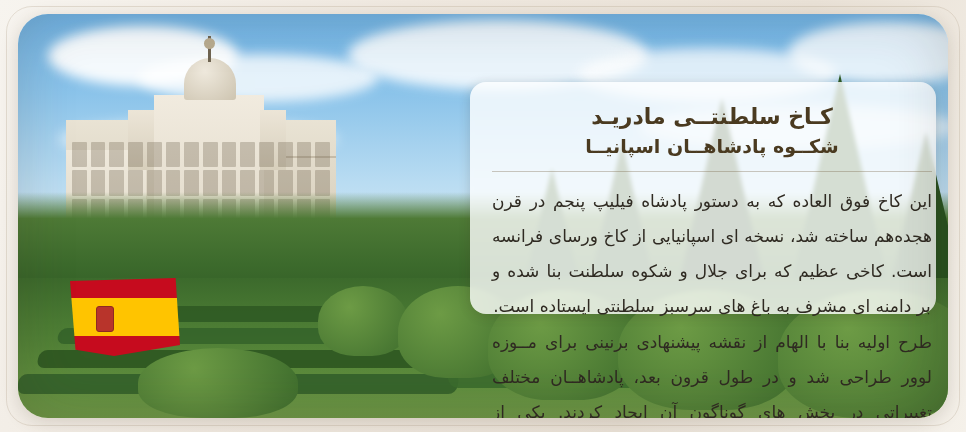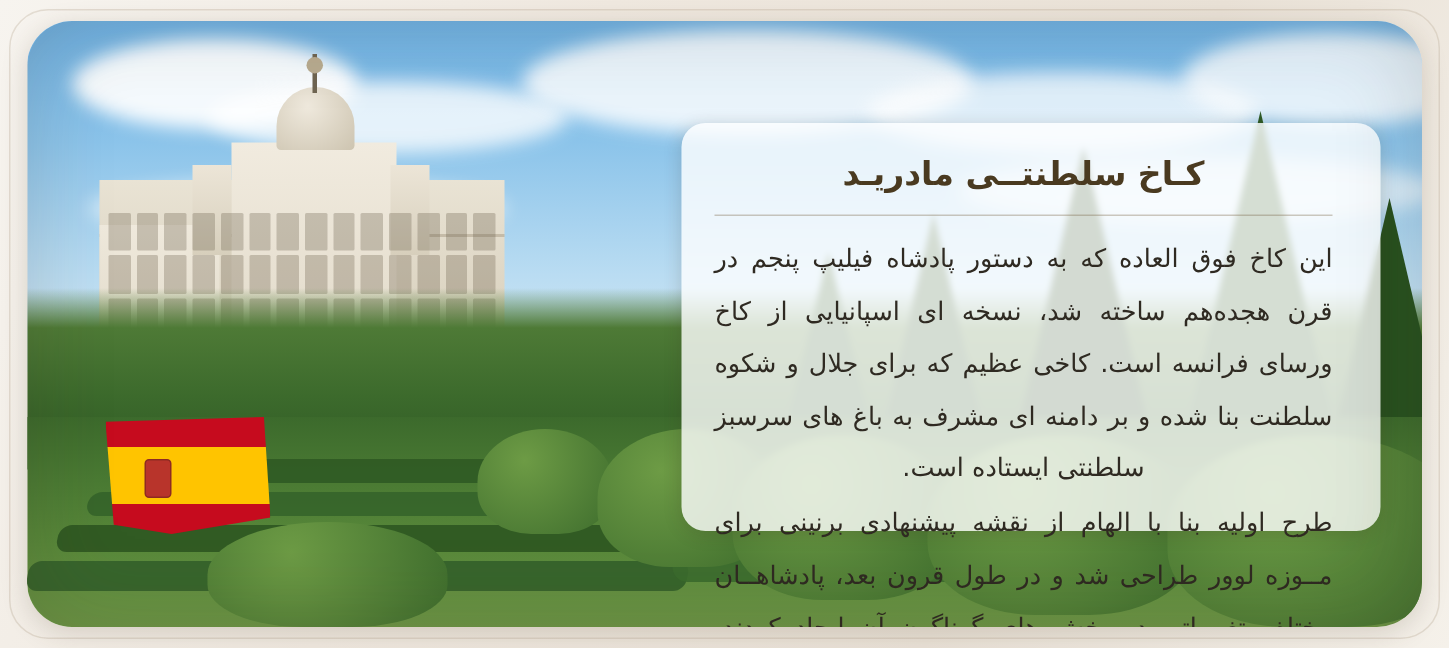--- a/index.html
+++ b/index.html
@@ -185,28 +185,28 @@
   .b1 { left: 300px; bottom: 62px; width: 90px;  height: 70px; }
   .b2 { left: 380px; bottom: 40px; width: 120px; height: 92px; }
   .b3 { left: 470px; bottom: 18px; width: 150px; height: 110px; }
   .b4 { left: 600px; bottom: 8px;  width: 180px; height: 120px; }
   .b5 { left: 760px; bottom: 0px;  width: 200px; height: 128px; }
   .b6 { left: 120px; bottom: 0px;  width: 160px; height: 70px; }
 
   
   .panel {
     position: absolute;
-    right: 28px;
+    right: 12px;
     top: 68px;
     width: 466px;
-    height: 272px;
+    height: 232px;
     background: rgba(255,255,255,0.80);
     border-radius: 16px;
     box-shadow: 0 2px 12px rgba(60,45,25,0.18);
-    padding: 16px 32px 14px 22px;
+    padding: 16px 4px 14px 22px;
     box-sizing: border-box;
     backdrop-filter: blur(2px);
   }
   .panel .title {
     text-align: center;
     color: #4a3a20;
     font-size: 22px;
     font-weight: bold;
     letter-spacing: 1px;
     margin: 6px 0 2px 0;
@@ -387,20 +387,21 @@
     <div class="flag">
       <div class="red-top"></div>
       <div class="yellow"></div>
       <div class="red-bot"></div>
       <div class="crest"></div>
     </div>
 
 
     <div class="panel">
       <div class="title">کـاخ سلطنتــی مادریـد</div>
+      <div class="subtitle">شکــوه پادشاهــان اسپانیــا</div>
       <div class="rule"></div>
       <div class="body-text">
         <p>این کاخ فوق العاده که به دستور پادشاه فیلیپ پنجم در قرن هجده‌هم ساخته شد، نسخه ای اسپانیایی از کاخ ورسای فرانسه است. کاخی عظیم که برای جلال و شکوه سلطنت بنا شده و بر دامنه ای مشرف به باغ های سرسبز سلطنتی ایستاده است.</p>
         <p>طرح اولیه بنا با الهام از نقشه پیشنهادی برنینی برای مــوزه لوور طراحی شد و در طول قرون بعد، پادشاهــان مختلف تغییراتی در بخش های گوناگون آن ایجاد کردند. یکی از زیباتریـن فضاهای کاخ، اقامتگاه شاه چارلز ســوم است که با شاهکارهایــی از هنر اسپانیا آراسته شده است. در این کاخ، هر تالار، روایتگر تکه ای از تاریخ پرفراز و نشیب سلطنت اسپانیاست.</p>
       </div>
     </div>
 
     <div class="vignette"></div>
   </div>
 </div>

